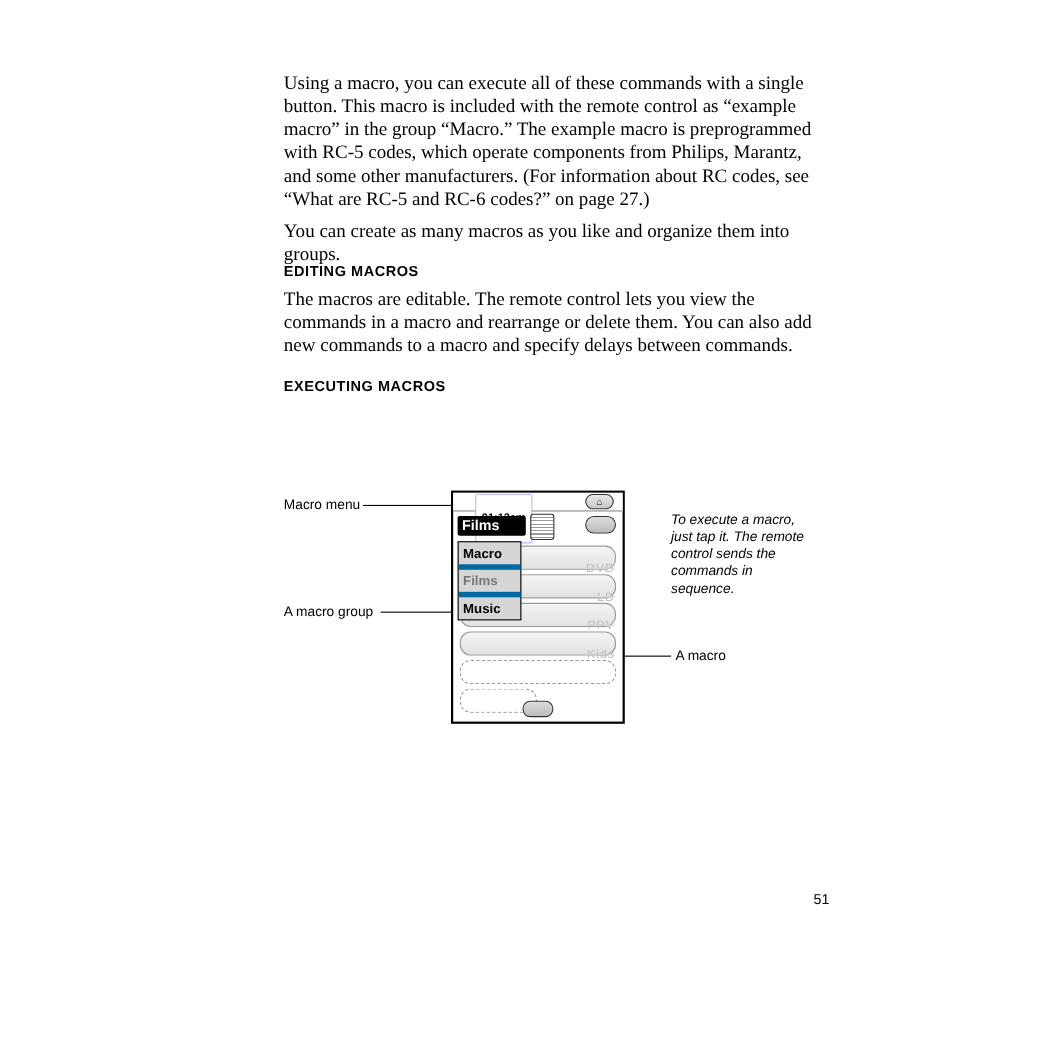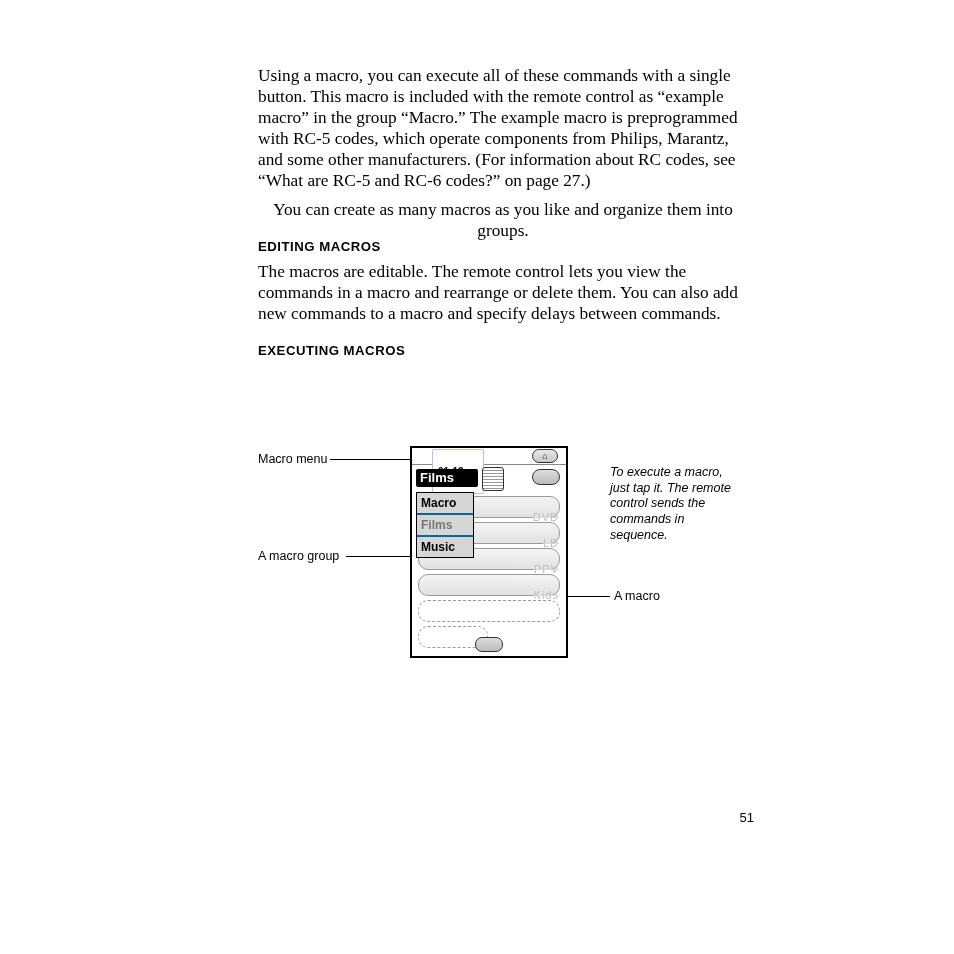--- a/index.html
+++ b/index.html
@@ -142,21 +142,21 @@
     width: 56px;
     border: 1px solid #000;
     background: #d6d6d6;
     z-index: 5;
     font-family: Arial, sans-serif;
   }
   .remote .menu .mi {
     font-size: 12px;
     font-weight: bold;
     padding: 3px 4px;
-    border-bottom: 2px solid #0369a1;
+    border-bottom: 5px solid #0369a1;
     color:#000;
   }
   .remote .menu .mi.sel { color:#777; }
   .remote .menu .mi:last-child { border-bottom:none; }
 
   .remote .rows {
     position:absolute;
     left:6px; right:6px;
     top:48px;
   }
@@ -190,21 +190,21 @@
     border:1px solid #333;
     border-radius:7px;
     background:linear-gradient(#ddd,#bbb);
   }
 </style>
 </head>
 <body>
 <div class="page">
 
   <div class="body-text" style="top:65px;">Using a macro, you can execute all of these commands with a single button. This macro is included with the remote control as “example macro” in the group “Macro.” The example macro is preprogrammed with RC-5 codes, which operate components from Philips, Marantz, and some other manufacturers. (For information about RC codes, see “What are RC-5 and RC-6 codes?” on page 27.)</div>
-  <div class="body-text" style="top:199px;text-align:center;">You can create as many macros as you like and organize them into groups.</div>
+  <div class="body-text" style="top:199px;">You can create as many macros as you like and organize them into groups.</div>
 
   <div class="heading" style="top:239px;">EDITING MACROS</div>
   <div class="body-text" style="top:261px;">The macros are editable. The remote control lets you view the commands in a macro and rearrange or delete them. You can also add new commands to a macro and specify delays between commands.</div>
 
   <div class="heading" style="top:343px;">EXECUTING MACROS</div>
 
   <div class="diagram">
 
     <div class="label" style="left:0px; top:6px;">Macro menu</div>
     <div class="line" style="left:72px; top:13px; width:80px;"></div>

